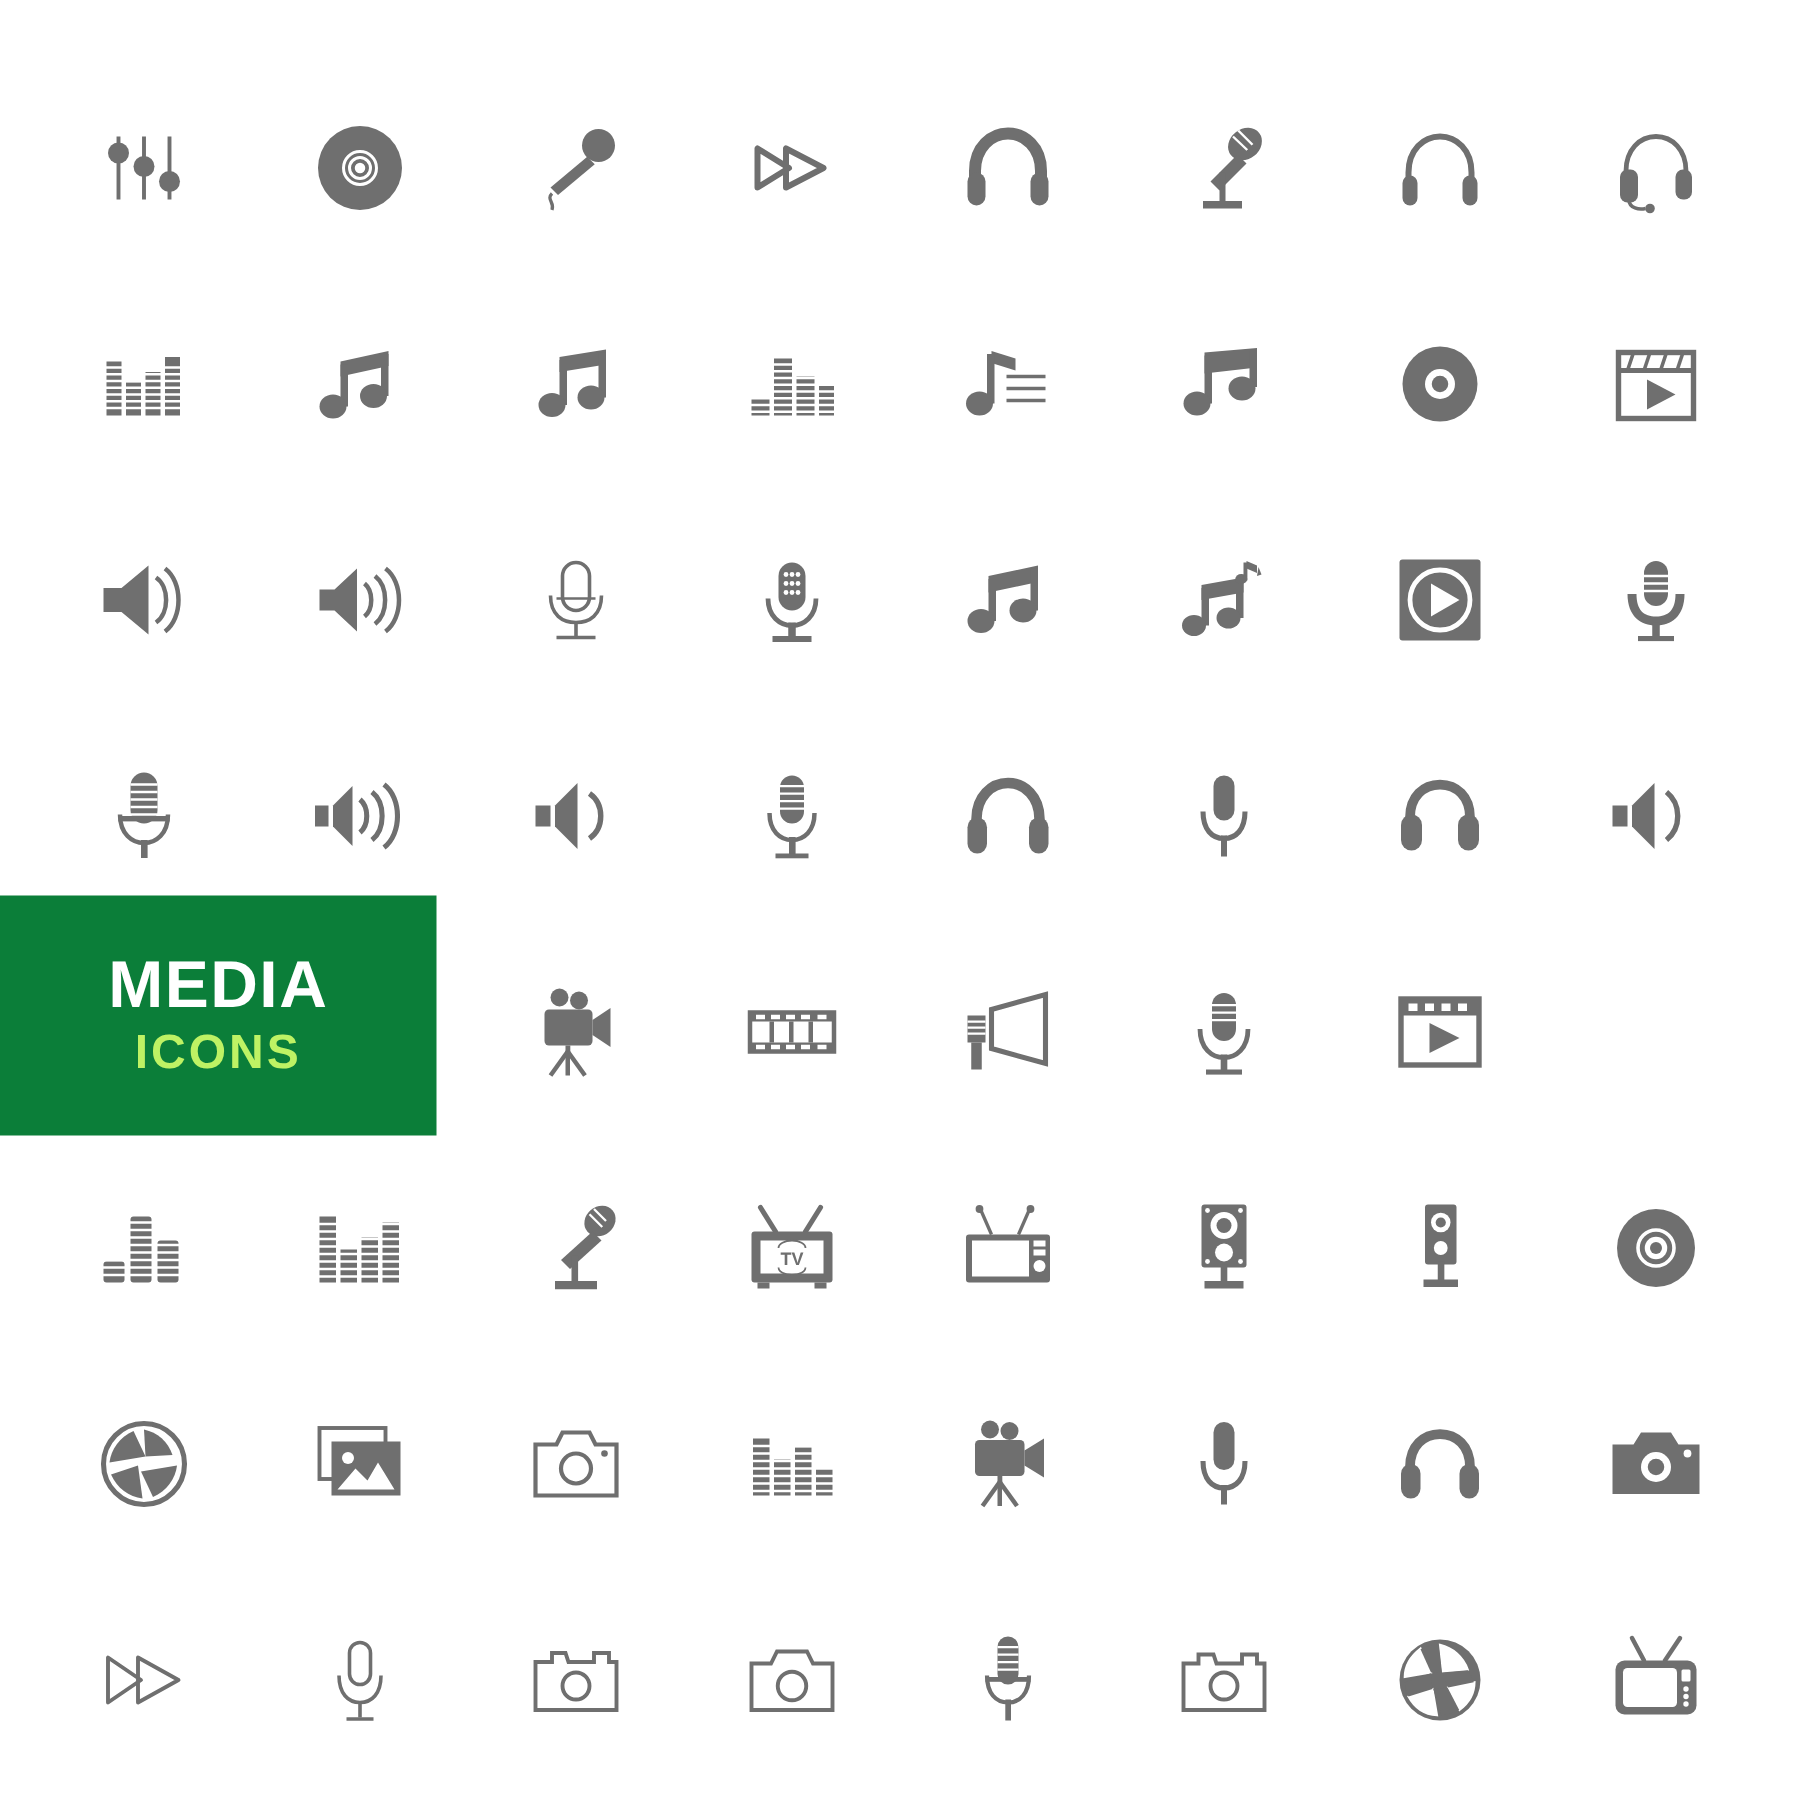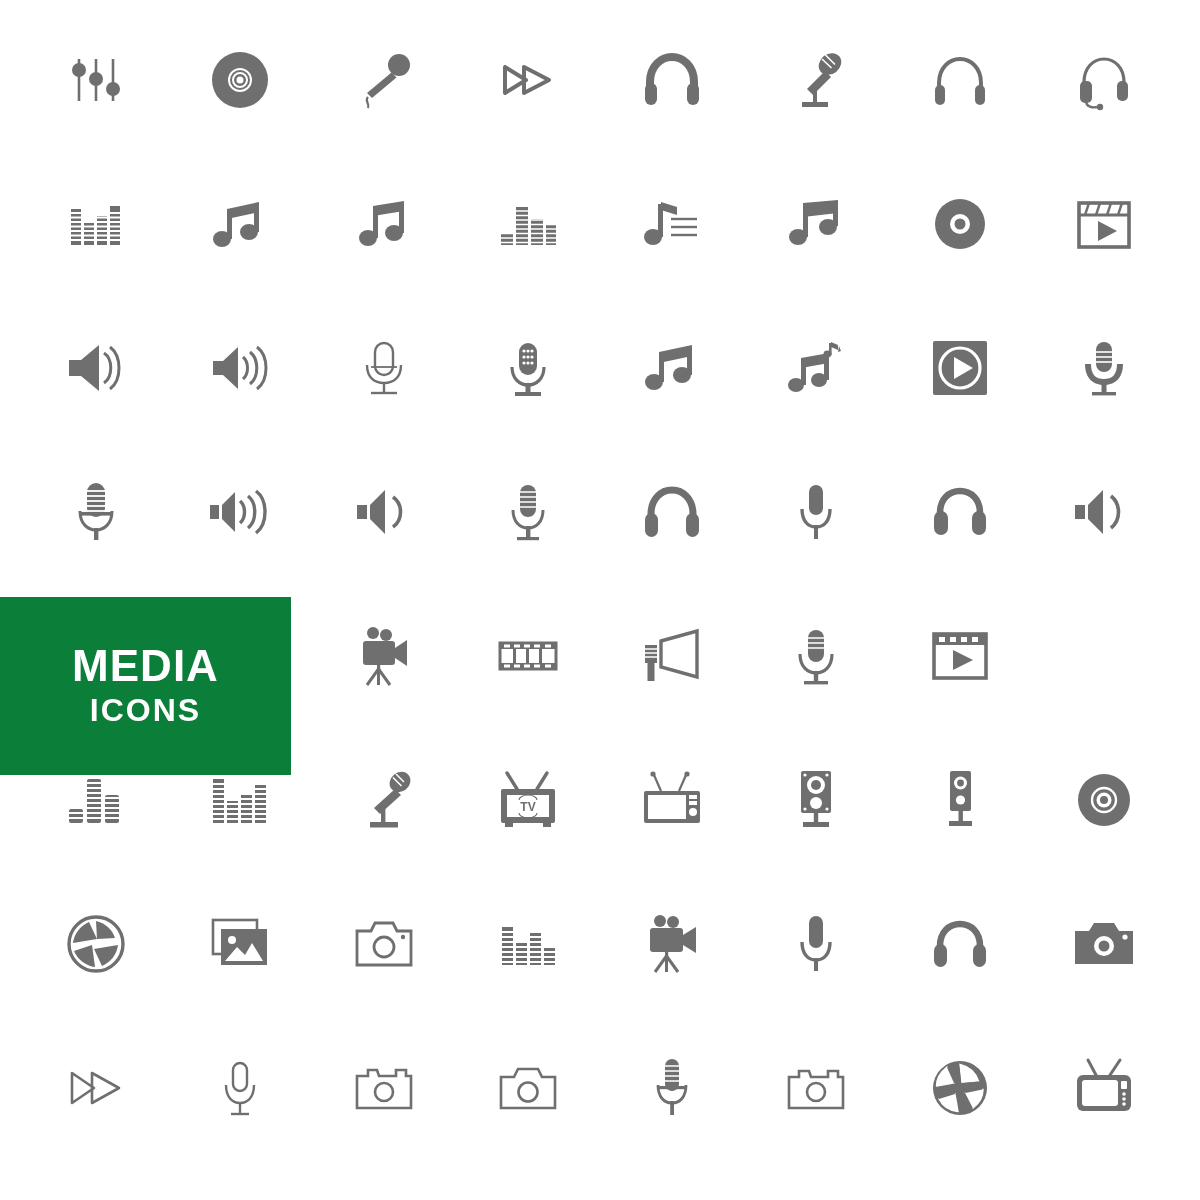--- a/index.html
+++ b/index.html
@@ -16,55 +16,55 @@
   }
   .grid{
     position:absolute;
     left:0;top:0;
     width:1200px;height:1152px;
     display:grid;
     grid-template-columns:repeat(8,144px);
     grid-template-rows:repeat(8,144px);
     column-gap:0;row-gap:0;
     padding-left:24px;
-    padding-top:8px;
+    padding-top:40px;
     box-sizing:border-box;
   }
   .cell{
     width:144px;height:144px;
     display:flex;align-items:center;justify-content:center;
     box-sizing:border-box;
   }
   .cell svg{display:block;}
   .ico{fill:#6f6f6f;}
   .ico-stroke{fill:none;stroke:#6f6f6f;}
 
   
   .banner{
     position:absolute;
     left:0px;top:597px;
-    width:291px;height:178px;
+    width:291px;height:160px;
     background:#0b7e39;
     box-sizing:border-box;
     display:flex;
     flex-direction:column;
     align-items:center;
     justify-content:center;
     z-index:5;
   }
   .banner .l1{
     color:#ffffff;
     font-size:44px;
     font-weight:bold;
     letter-spacing:1px;
     line-height:1.05;
     font-family:"Liberation Sans", sans-serif;
   }
   .banner .l2{
-    color:#ffffff;
+    color:#bef264;
     font-size:32px;
     font-weight:bold;
     letter-spacing:2px;
     line-height:1.2;
     margin-top:2px;
     font-family:"Liberation Sans", sans-serif;
   }
 
   
   .footer{

